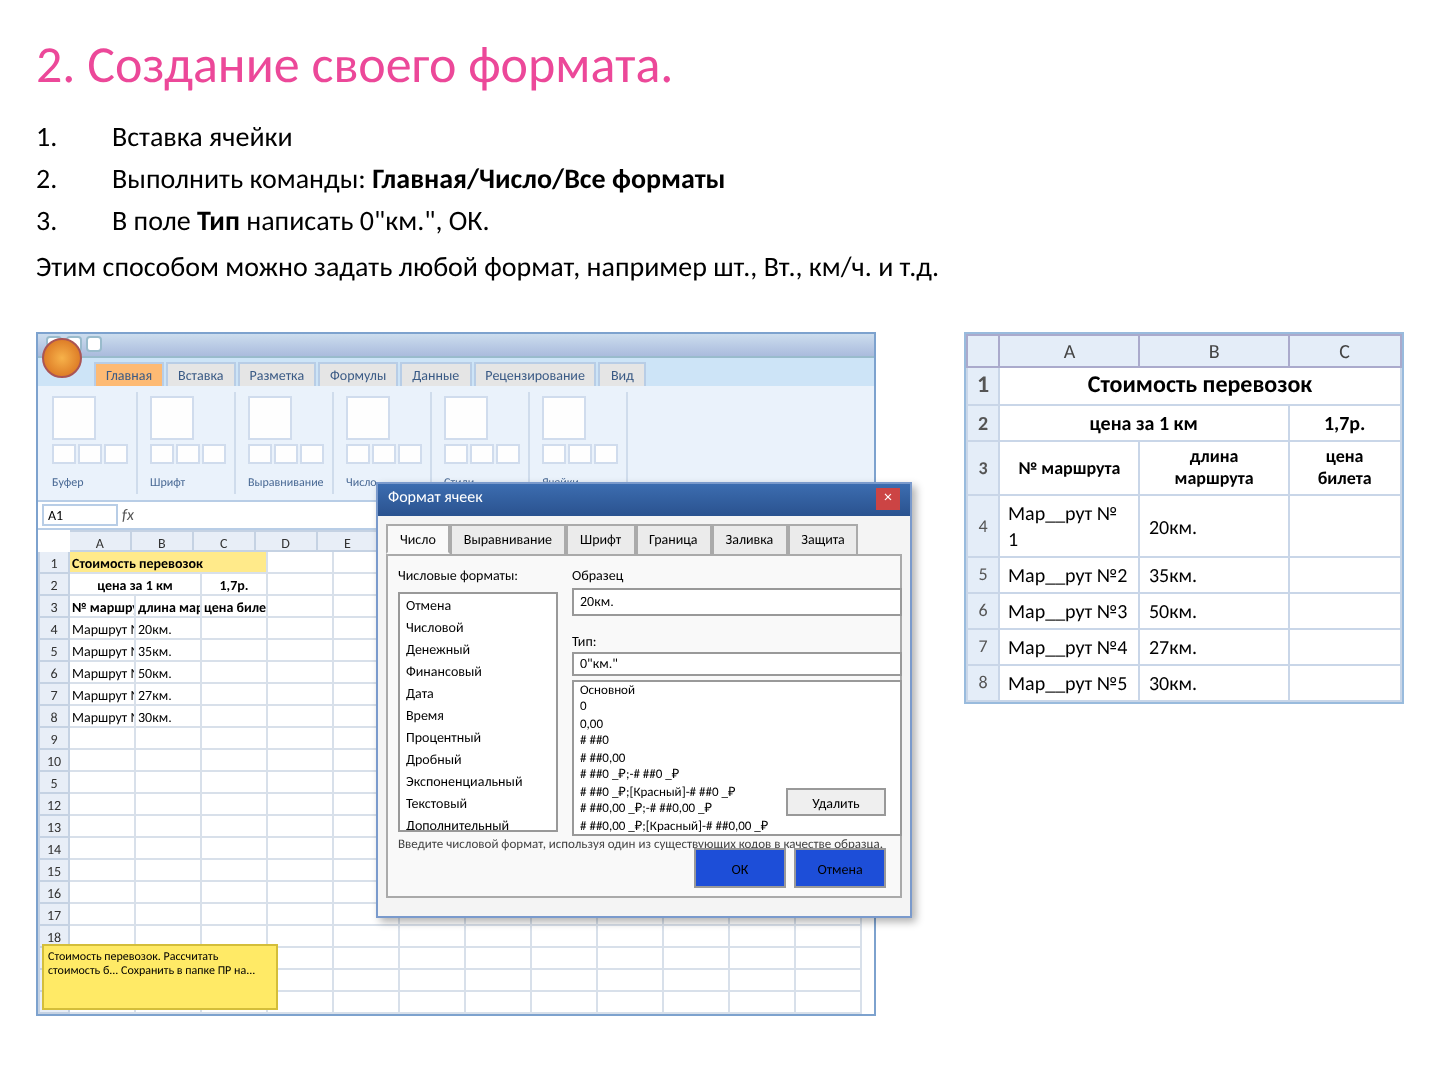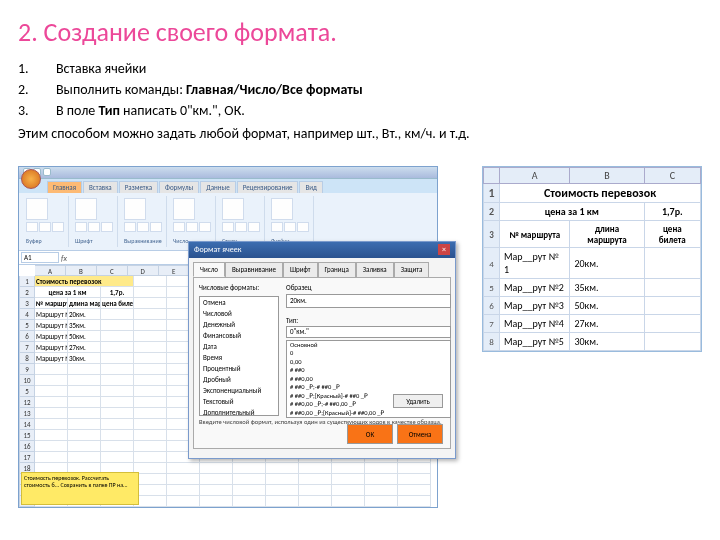--- a/index.html
+++ b/index.html
@@ -53,21 +53,21 @@
 .catlist div{padding:1px 3px}
 .rt-sample{position:absolute;left:92px;top:5px;font-size:7px}
 .sample-box{border:1px solid #999;background:#fff;width:165px;height:14px;margin-top:2px;padding:1px 3px;font-size:7px}
 .type-label{position:absolute;left:92px;top:38px;font-size:7px}
 .type-input{position:absolute;left:92px;top:48px;width:165px;height:12px;border:1px solid #999;background:#fff;padding:0 3px;font-size:7px}
 .fmt-list{position:absolute;left:92px;top:62px;width:165px;height:78px;border:1px solid #999;background:#fff;font-size:6.5px;overflow:hidden}
 .fmt-list div{padding:0 3px;line-height:1.3}
 .dlg-help{position:absolute;left:5px;bottom:22px;font-size:6.5px;color:#444}
 .dlg-del{position:absolute;right:7px;bottom:40px;width:50px;height:14px;border:1px solid #999;background:#efefef;font-size:7px;text-align:center;line-height:13px}
 .dlg-btns{position:absolute;right:7px;bottom:4px;display:flex;gap:4px}
-.dlg-btns button{width:46px;height:20px;border:1px solid #999;background:#f97316;font-size:7px}
+.dlg-btns button{width:46px;height:20px;border:1px solid #999;background:#1d4ed8;font-size:7px}
 
 .zoom{position:absolute;right:0;top:0;width:220px;border:1px solid #9bd;font-size:11px}
 .zoom table{border-collapse:collapse;width:100%}
 .zoom th{background:#e4edf8;border:1px solid #aac;font-size:10px;font-weight:400;color:#444;padding:1px;text-align:center}
 .zoom td{border:1px solid #c9d6e8;padding:2px 4px;font-size:10px}
 .zoom .title-row td{font-weight:700;text-align:center;font-size:12px}
 .zoom .sub-row td{text-align:center;font-weight:700;font-size:10px}
 .zoom .hdr-row td{text-align:center;font-weight:700;font-size:9px}
 .zoom .rn{background:#e4edf8;text-align:center;width:16px;font-size:9px;color:#555}
 </style>

